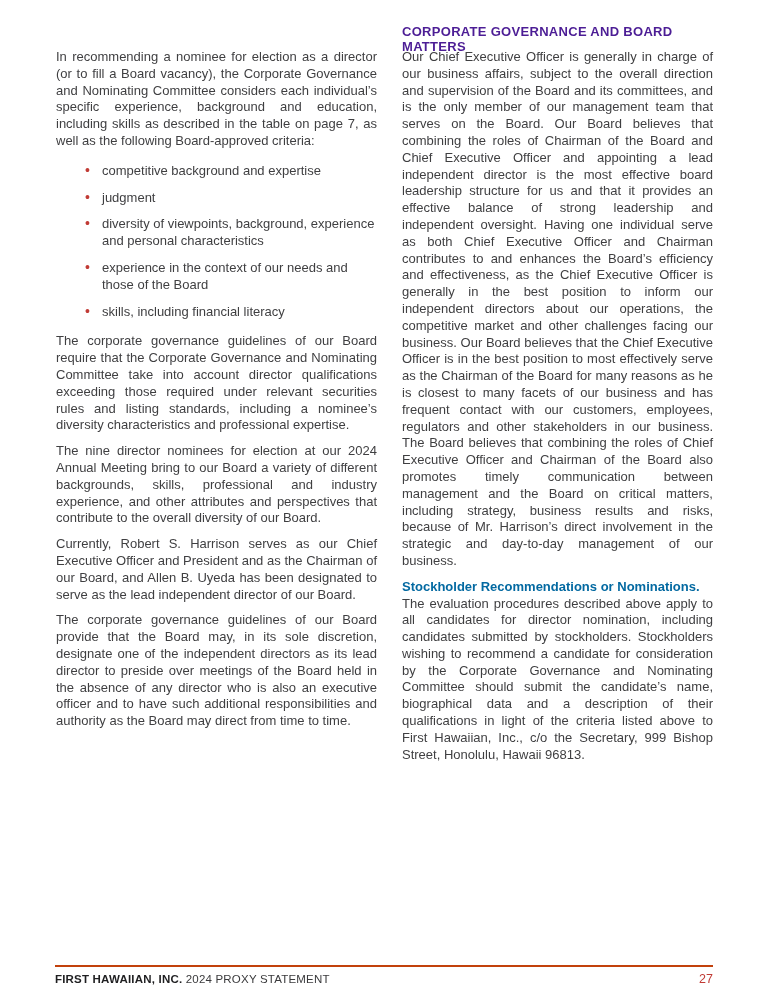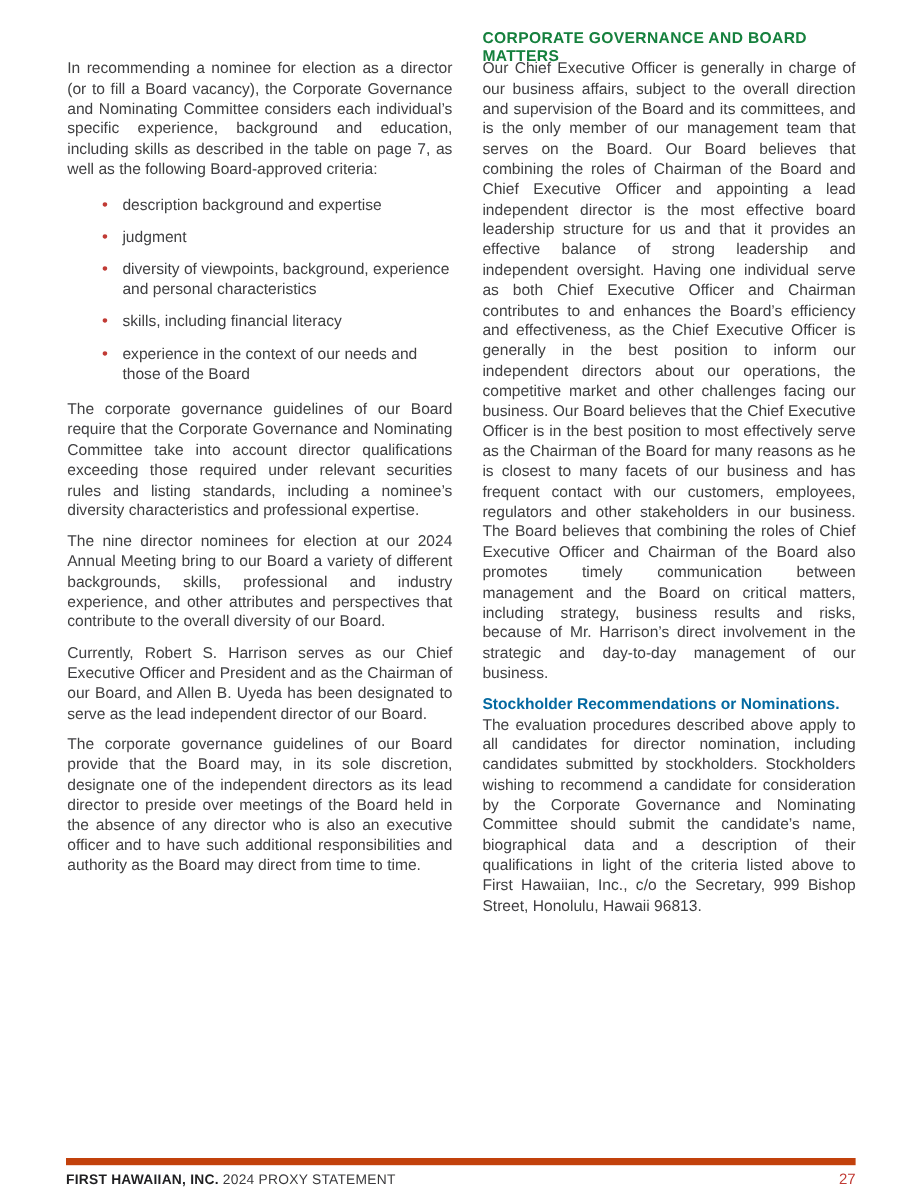--- a/index.html
+++ b/index.html
@@ -9,21 +9,21 @@
     position: relative;
     font-family: "Liberation Sans", "DejaVu Sans", sans-serif;
     color: #3f3f41;
     overflow: hidden;
   }
   .page-header-title {
     position: absolute;
     top: 24px; left: 402px; width: 316px;
     font-size: 13px; font-weight: bold;
     letter-spacing: 0.3px;
-    color: #15803d;
+    color: #4c1d95;
   }
   .col {
     position: absolute; top: 49px;
     font-size: 13px; line-height: 16.8px;
   }
   .col-left  { left: 56px;  width: 321px; }
   .col-right { left: 402px; width: 311px; }
   .col p { margin: 0 0 9px 0; text-align: justify; }
   ul.criteria {
     list-style: none;
@@ -43,21 +43,21 @@
     font-size: 14px;
   }
   .runin-heading {
     display: block;
     font-weight: bold;
     color: #0369a1;
   }
   .page-footer {
     position: absolute;
     top: 965px; left: 55px; width: 658px;
-    border-top: 6px solid #c2410c;
+    border-top: 2px solid #c2410c;
     padding-top: 5px;
     display: flex;
     justify-content: space-between;
     align-items: baseline;
   }
   .footer-left {
     font-size: 11.5px;
     letter-spacing: 0.2px;
     color: #3a3a3c;
   }
@@ -70,25 +70,25 @@
 </style>
 </head>
 <body>
 
 <div class="page-header-title">CORPORATE GOVERNANCE AND BOARD MATTERS</div>
 
 <div class="col col-left">
   <p>In recommending a nominee for election as a director (or to fill a Board vacancy), the Corporate Governance and Nominating Committee considers each individual’s specific experience, background and education, including skills as described in the table on page 7, as well as the following Board-approved criteria:</p>
 
   <ul class="criteria">
-    <li>description background and expertise</li>
+    <li>competitive background and expertise</li>
     <li>judgment</li>
     <li>diversity of viewpoints, background, experience and personal characteristics</li>
+    <li>experience in the context of our needs and those of the Board</li>
     <li>skills, including financial literacy</li>
-    <li>experience in the context of our needs and those of the Board</li>
   </ul>
 
   <p>The corporate governance guidelines of our Board require that the Corporate Governance and Nominating Committee take into account director qualifications exceeding those required under relevant securities rules and listing standards, including a nominee’s diversity characteristics and professional expertise.</p>
 
   <p>The nine director nominees for election at our 2024 Annual Meeting bring to our Board a variety of different backgrounds, skills, professional and industry experience, and other attributes and perspectives that contribute to the overall diversity of our Board.</p>
 
   <p>Currently, Robert S. Harrison serves as our Chief Executive Officer and President and as the Chairman of our Board, and Allen B. Uyeda has been designated to serve as the lead independent director of our Board.</p>
 
   <p>The corporate governance guidelines of our Board provide that the Board may, in its sole discretion, designate one of the independent directors as its lead director to preside over meetings of the Board held in the absence of any director who is also an executive officer and to have such additional responsibilities and authority as the Board may direct from time to time.</p>
 </div>

